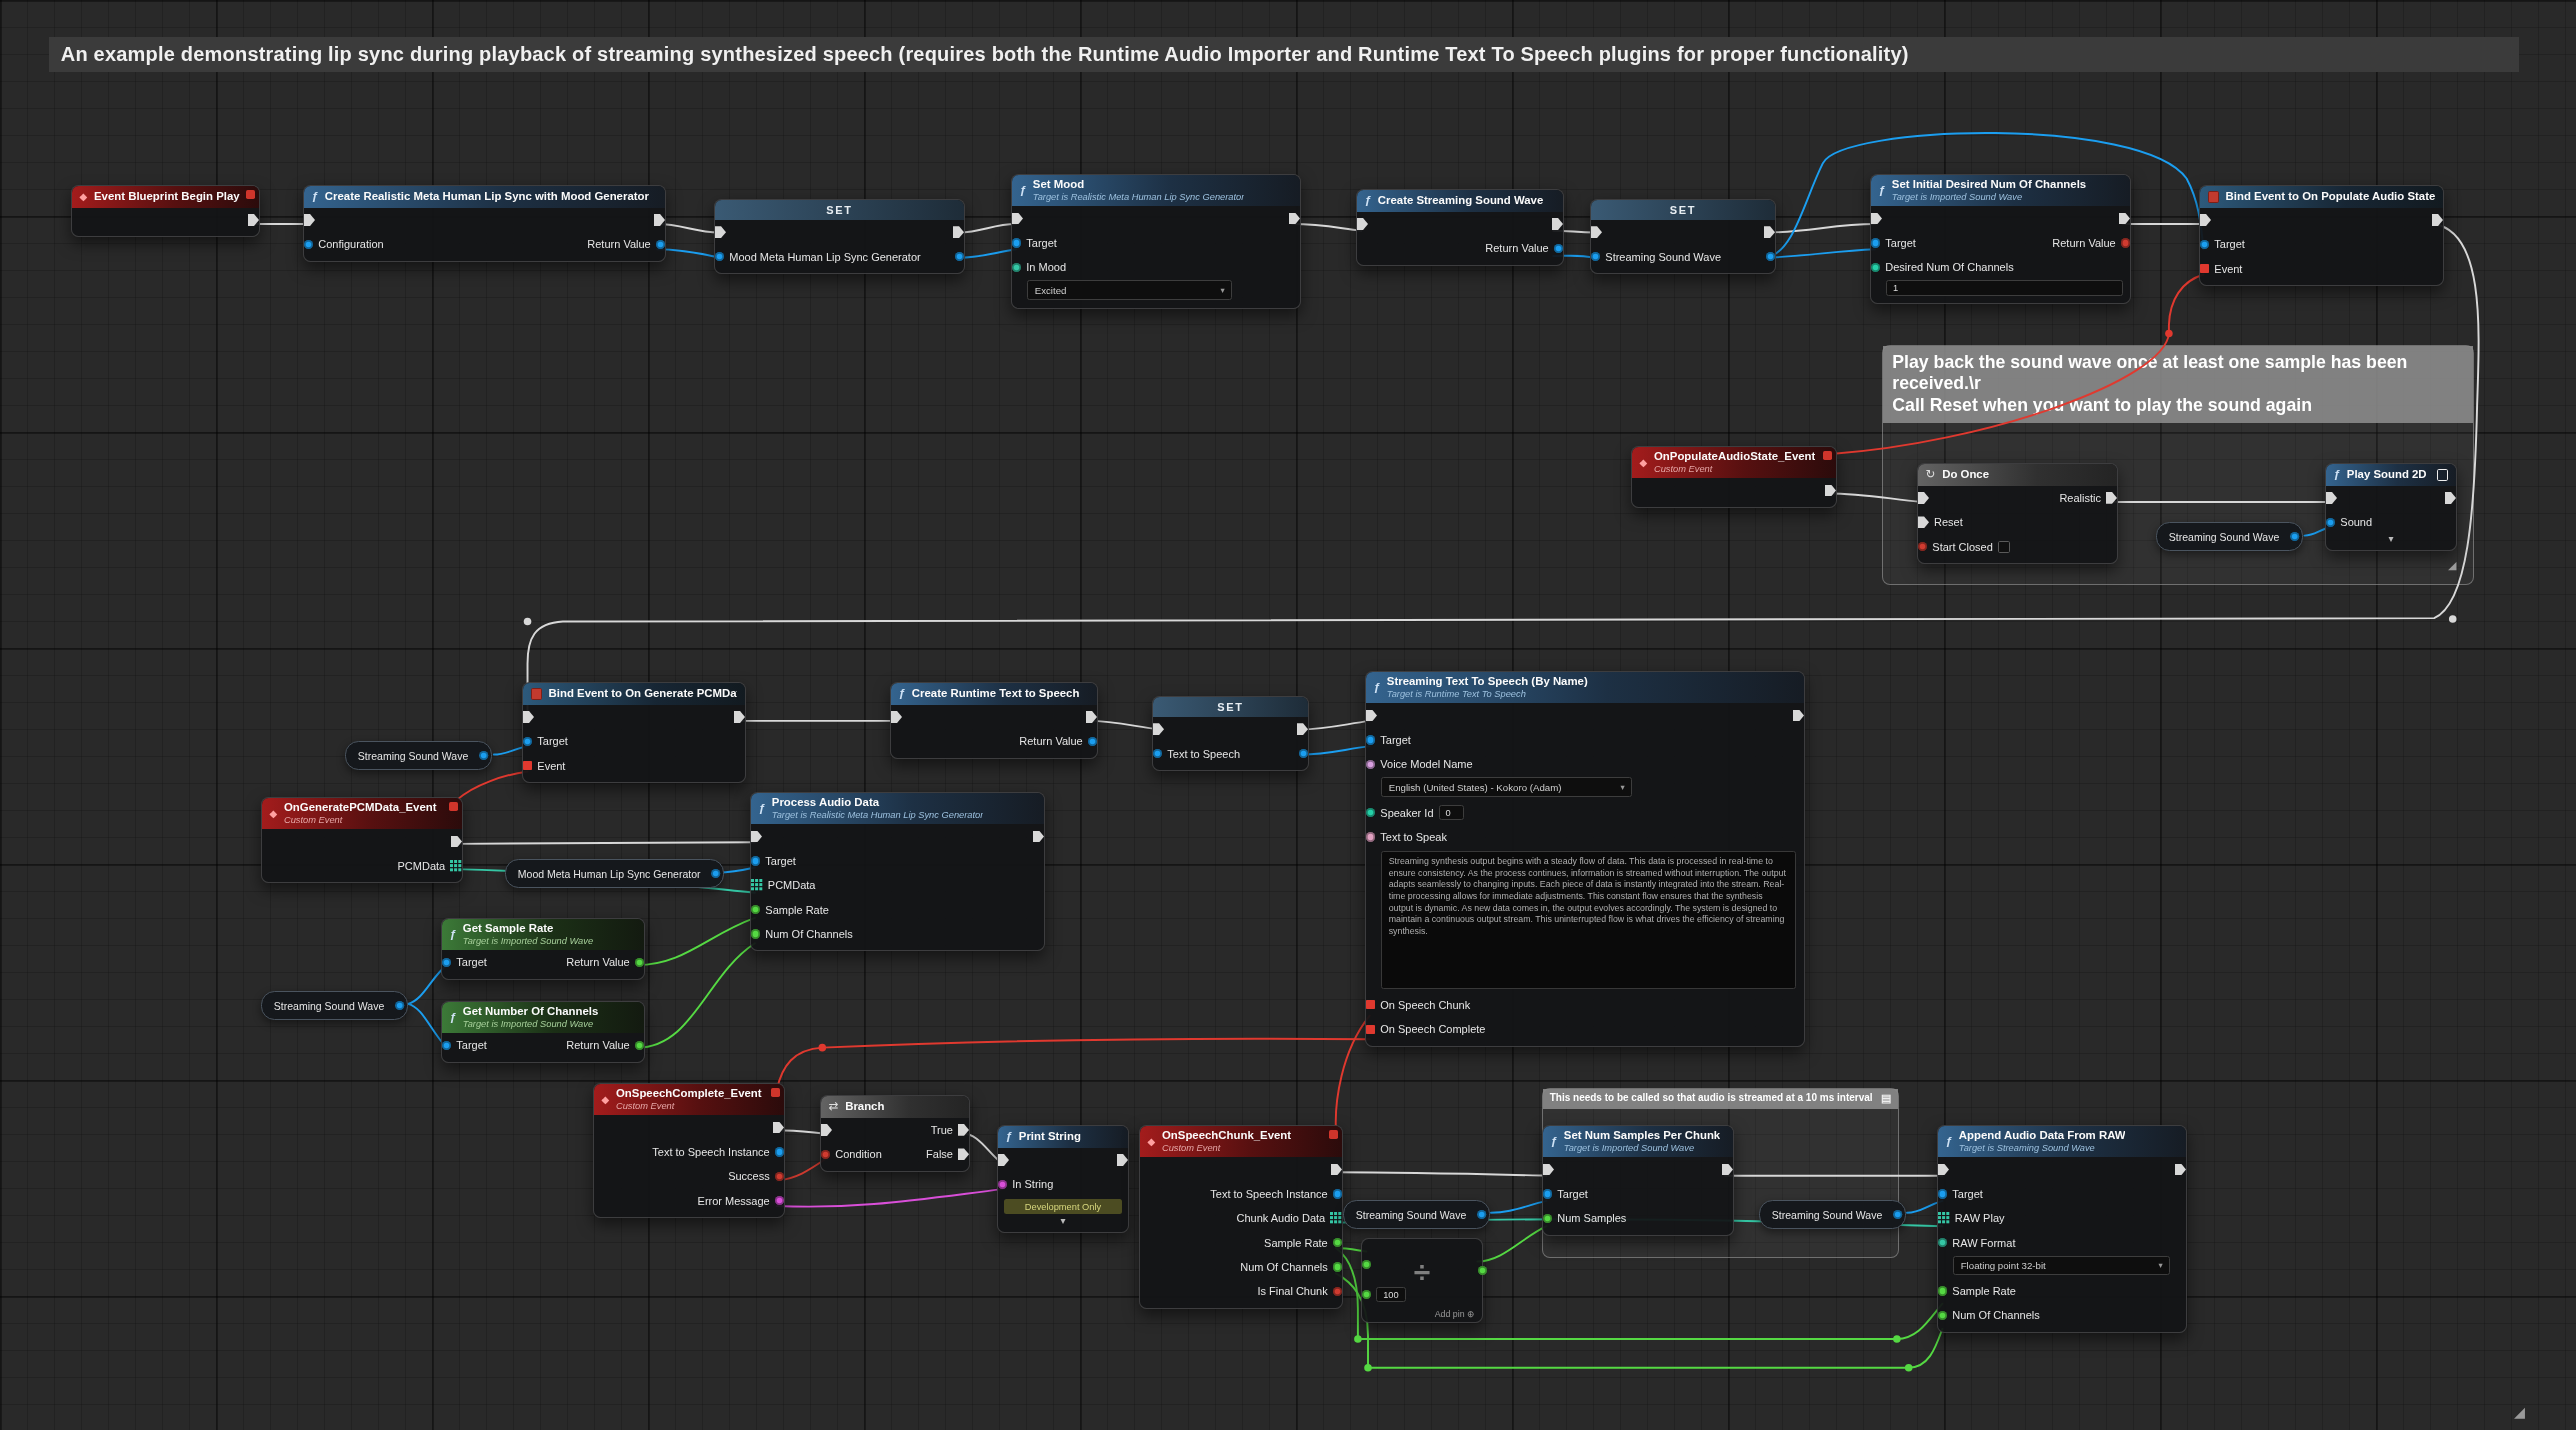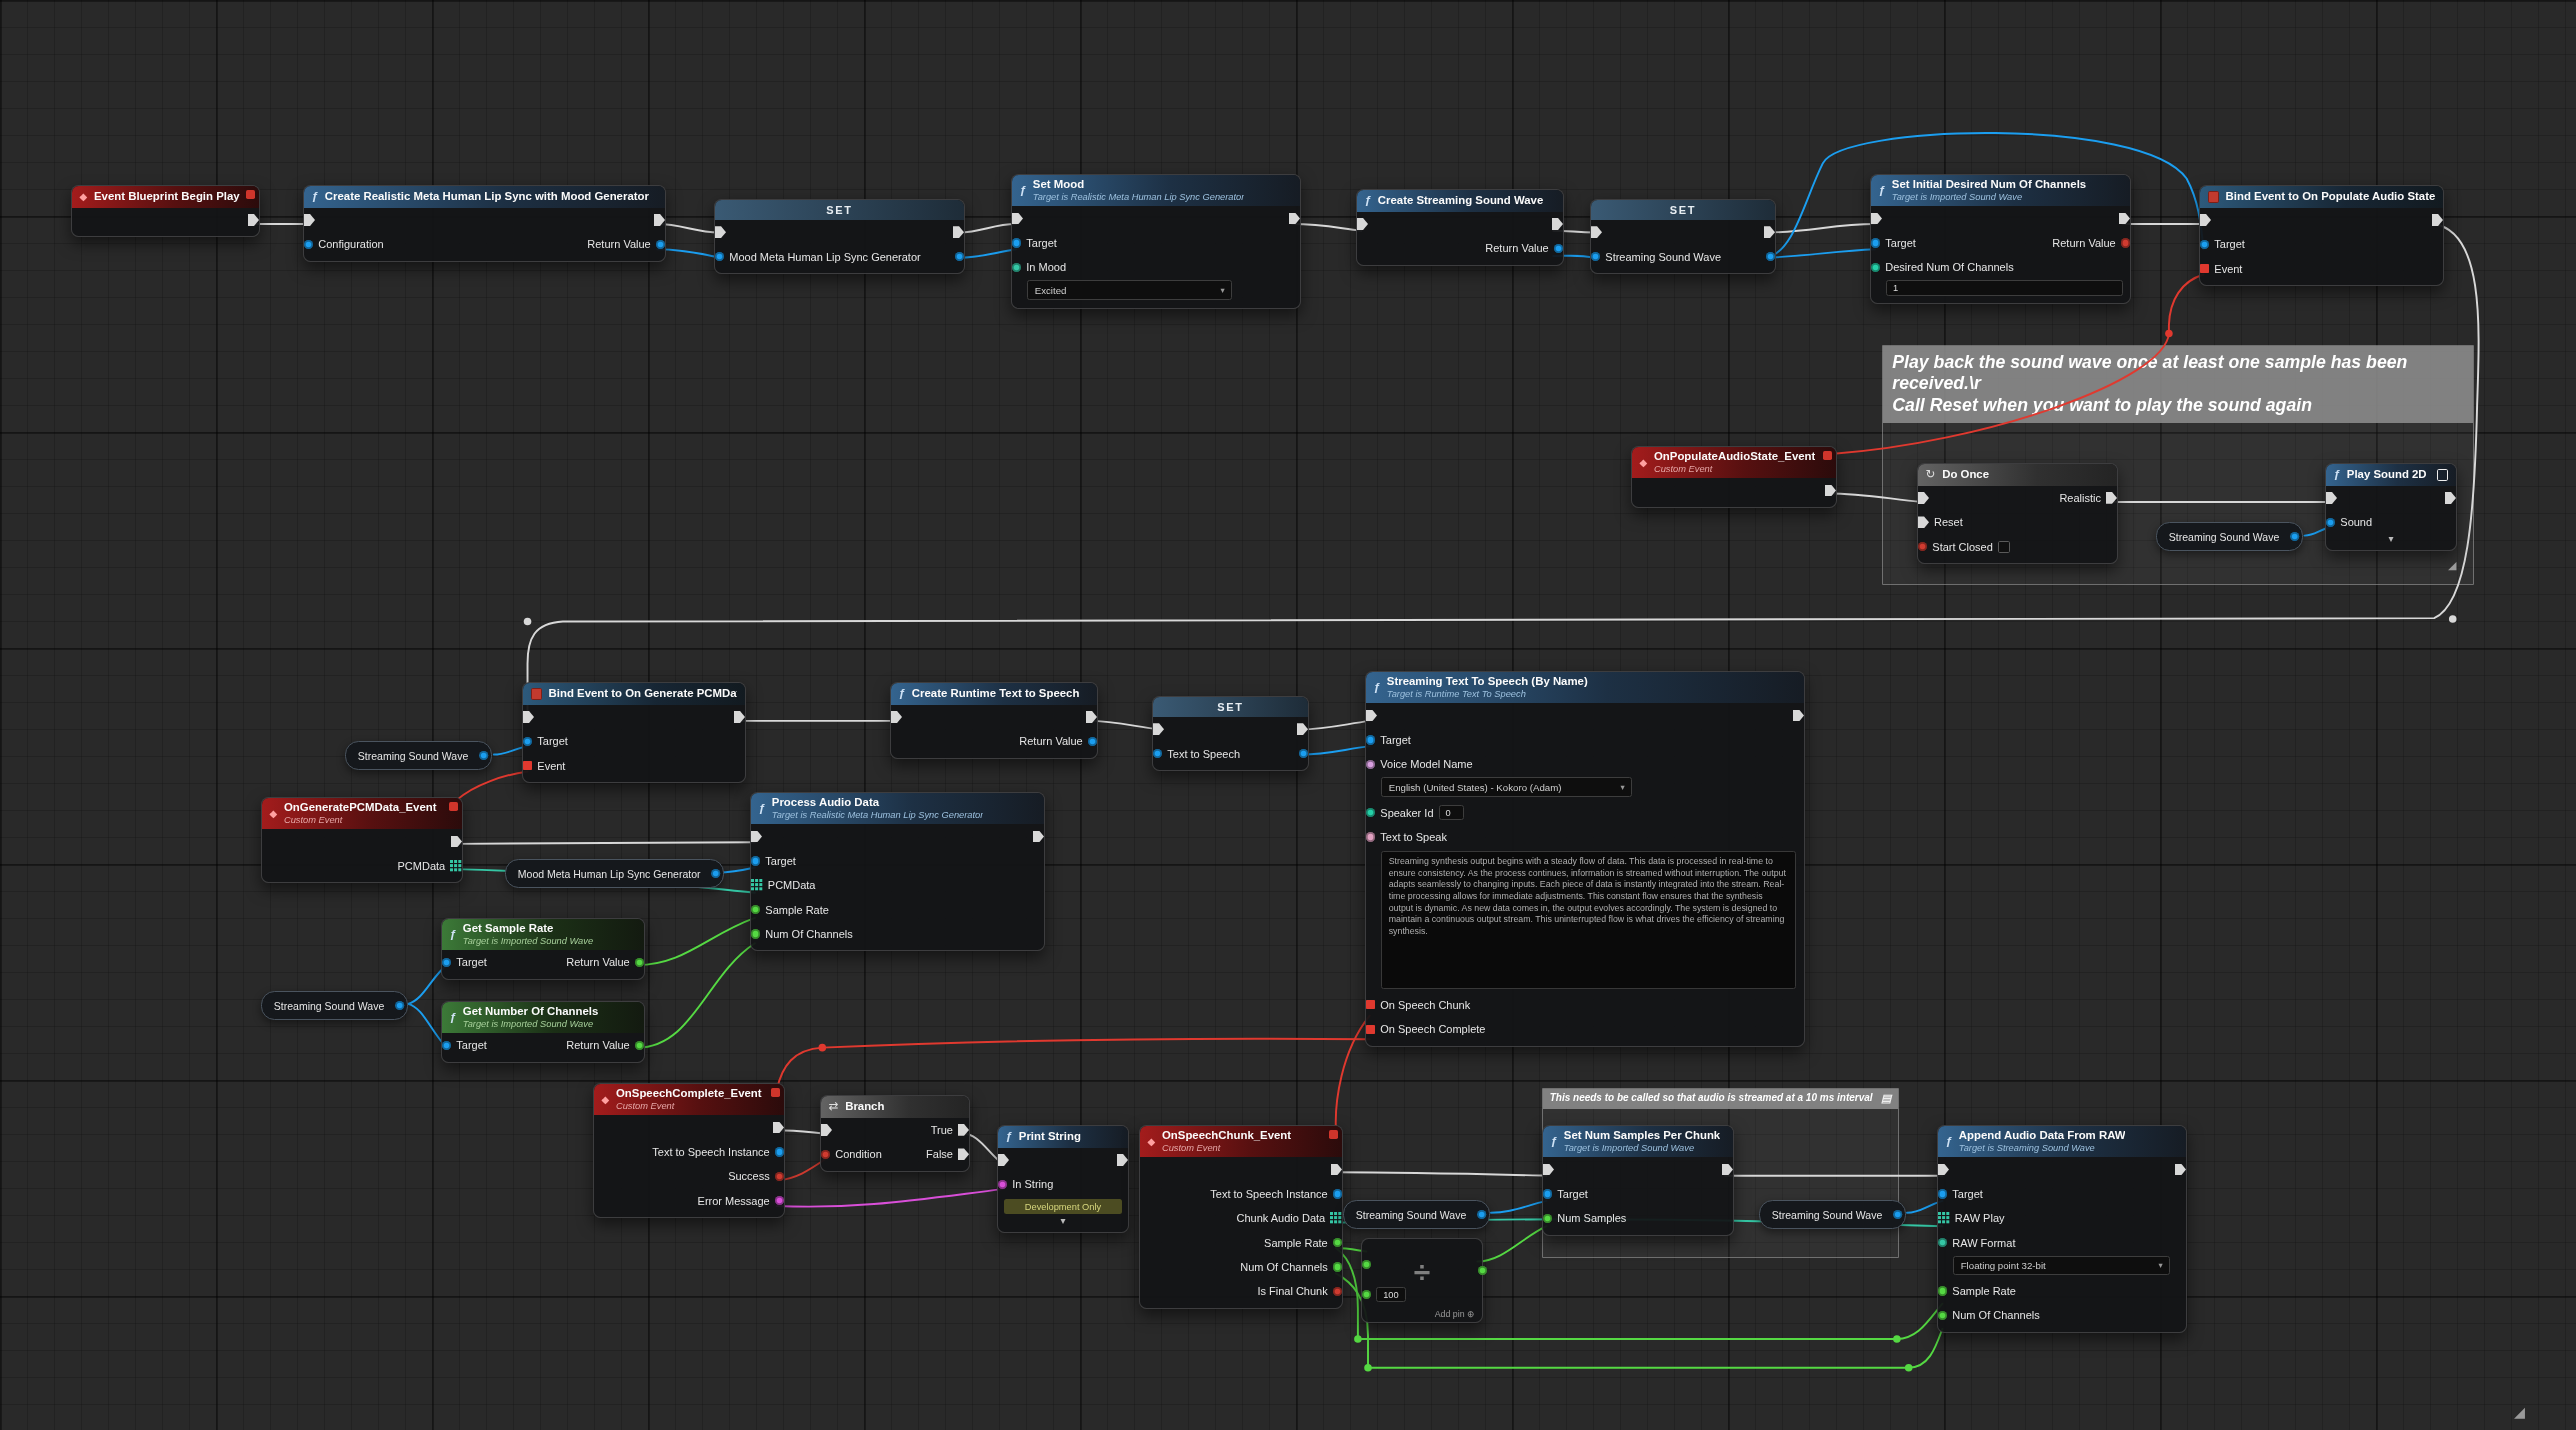--- a/index.html
+++ b/index.html
@@ -55,37 +55,40 @@
   .ta{background:#0a0a0a;border:0.8px solid #383838;border-radius:2.5px;margin:1.7px 8.4px 3.4px 15px;padding:4.2px 6.7px;
     font-size:8.8px;line-height:1.32;color:#b0b0b0;overflow:hidden;}
   .banner{background:#4c4c22;color:#d6d67e;text-align:center;font-size:9.3px;padding:2.5px 3.4px;margin:2.5px 5.9px;border-radius:2.5px;}
   .chevR{display:flex;justify-content:center;padding:0 0 2.5px;color:#bbb;font-size:10px;line-height:8.4px;}
   .checkbox{width:10px;height:10px;border:0.8px solid #5a5a5a;background:#101010;border-radius:1.7px;flex:none;}
   .pill{position:absolute;z-index:2;height:27px;display:flex;align-items:center;background:#15181c;
     border:0.8px solid #4a545f;border-radius:13.5px;padding:0 6.7px 0 11.8px;font-size:10.5px;color:#ccd4da;
     box-shadow:0 3.4px 8.4px rgba(0,0,0,0.45);white-space:nowrap;}
   .pill .p-circle{margin-left:6.7px;transform:translateX(4.2px);}
   .pill .lbl{font-size:10.5px;}
-  .comment{position:absolute;z-index:0;border:1.7px solid rgba(150,150,150,0.62);background:rgba(210,210,210,0.05);border-radius:1px;font-style:italic;}
+  .comment{position:absolute;z-index:0;border:1.7px solid rgba(150,150,150,0.62);background:rgba(210,210,210,0.05);border-radius:8px;}
   .c-hdr{background:rgba(140,140,140,0.88);color:#fff;font-weight:bold;padding:5.9px 9.3px;display:flex;
     justify-content:space-between;align-items:flex-start;gap:6.7px;}
   .c-txt{white-space:pre-wrap;font-size:17.7px;line-height:1.22;}
   .comment.small .c-hdr{padding:3.4px 6.7px;}
   .comment.small .c-txt{font-size:10px;font-weight:bold;text-align:center;}
   .c-ico{font-size:11px;color:#eee;flex:none;}
   .t-math{padding-top:6.7px;}
   .glyph{position:absolute;left:50%;top:40%;transform:translate(-50%,-50%);font-size:30px;color:#7f7f7f;font-weight:bold;z-index:0;}
   .outpin{position:absolute;right:-5px;top:27px;}
   .addpin{position:absolute;right:7.6px;bottom:3px;font-size:8.8px;color:#9a9a9a;white-space:nowrap;margin-left:41px;}
   .grip{position:absolute;z-index:4;color:#9a9a9a;font-size:14.3px;line-height:14.3px;}
 </style>
 </head>
 <body>
 
 <div id="canvas">
+  <div id="titlebar">
+    <span>An example demonstrating lip sync during playback of streaming synthesized speech (requires both the Runtime Audio Importer and Runtime Text To Speech plugins for proper functionality)</span>
+  </div>
   <svg id="wires" xmlns="http://www.w3.org/2000/svg" viewBox="0 0 3058 1698">
       <path d="M298,266 C330,266 336,266 366,266" fill="none" stroke="#d8d8d8" stroke-width="2.3" stroke-linecap="round"></path>
       <path d="M780,266 C810,266 824,276 854,276" fill="none" stroke="#d8d8d8" stroke-width="2.3" stroke-linecap="round"></path>
       <path d="M1138,276 C1166,276 1178,266 1206,266" fill="none" stroke="#d8d8d8" stroke-width="2.3" stroke-linecap="round"></path>
       <path d="M1534,266 C1568,266 1584,270 1616,274" fill="none" stroke="#d8d8d8" stroke-width="2.3" stroke-linecap="round"></path>
       <path d="M1844,274 C1864,274 1872,276 1894,276" fill="none" stroke="#d8d8d8" stroke-width="2.3" stroke-linecap="round"></path>
       <path d="M2098,276 C2146,276 2178,266 2226,266" fill="none" stroke="#d8d8d8" stroke-width="2.3" stroke-linecap="round"></path>
       <path d="M2520,266 C2558,266 2576,266 2616,266" fill="none" stroke="#d8d8d8" stroke-width="2.3" stroke-linecap="round"></path>
       <path d="M2890,266 C2950,276 2944,390 2941,480 C2938,610 2930,716 2890,734 L668,738 C634,740 626,758 626,788 L626,826 C626,844 626,850 626,856" fill="none" stroke="#d8d8d8" stroke-width="2.3" stroke-linecap="round"></path>
       <circle cx="626" cy="738" r="4.5" fill="#d8d8d8"></circle>

